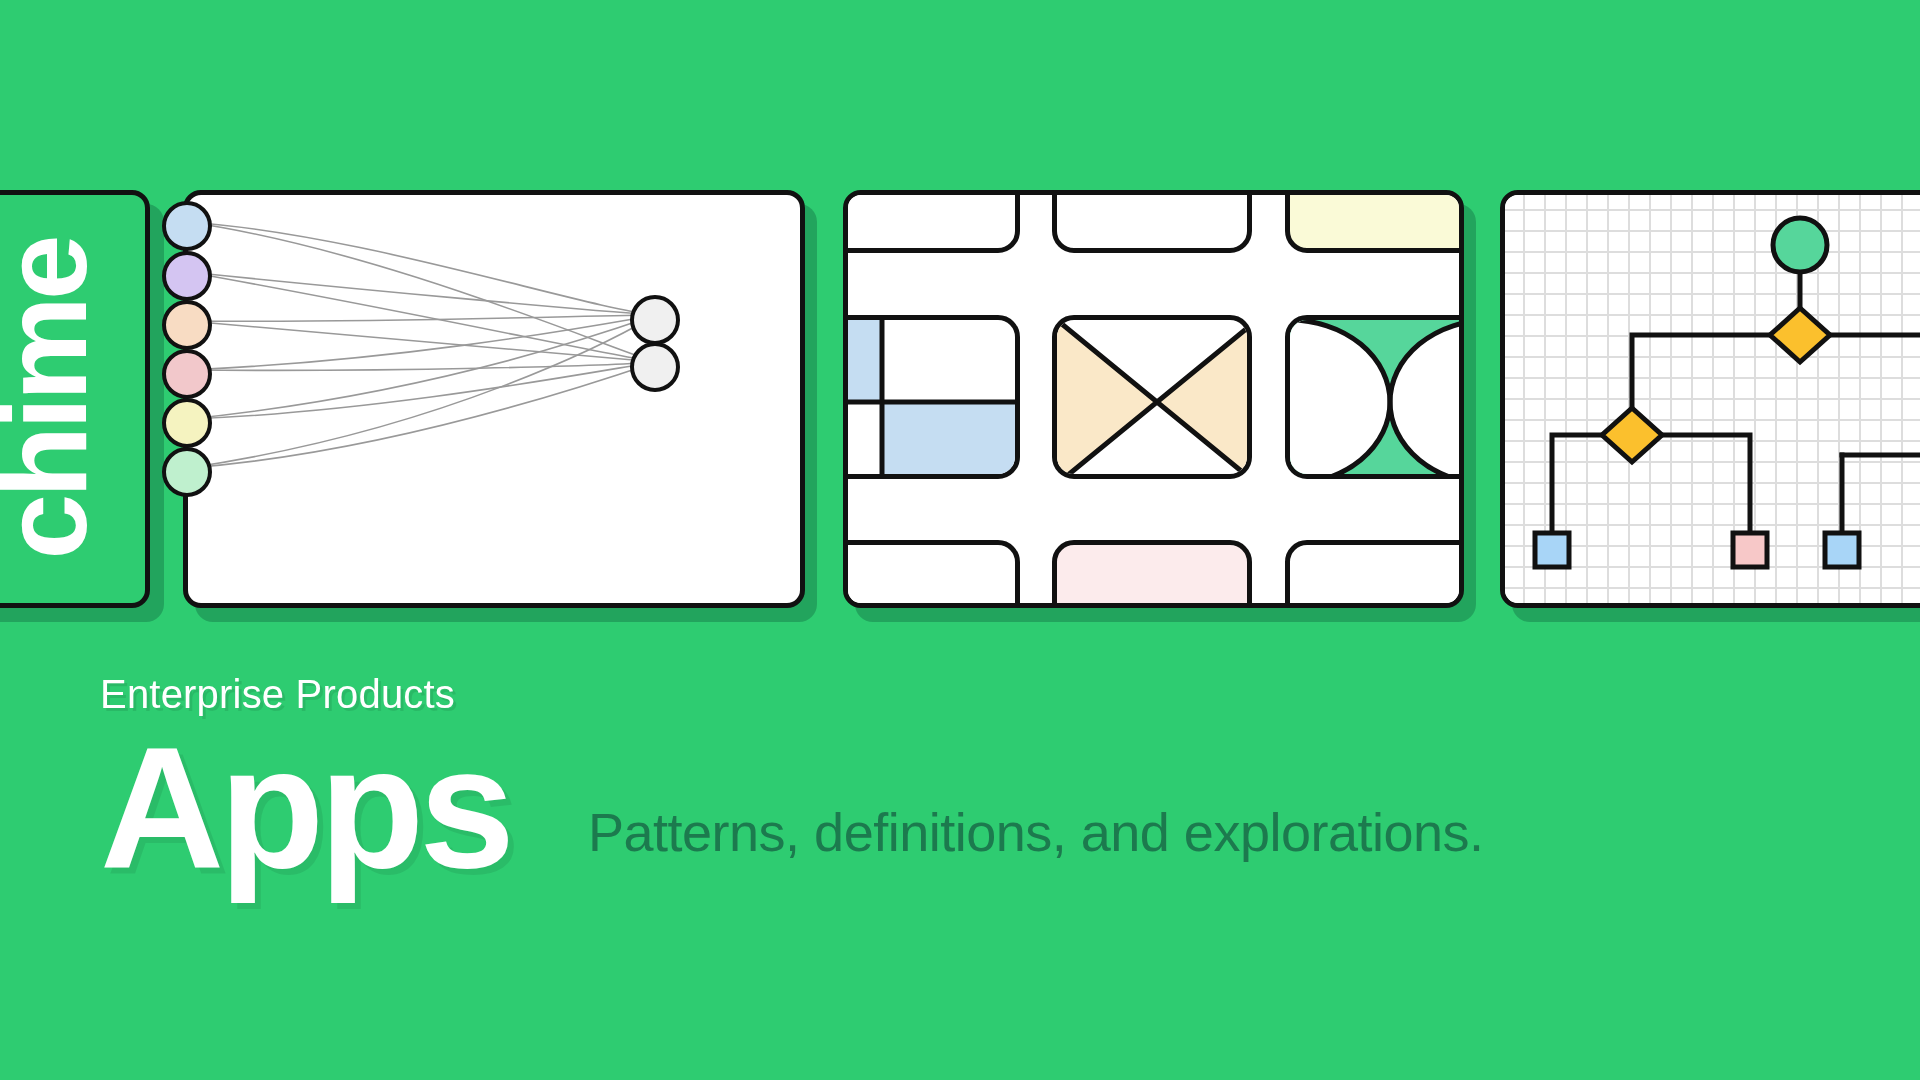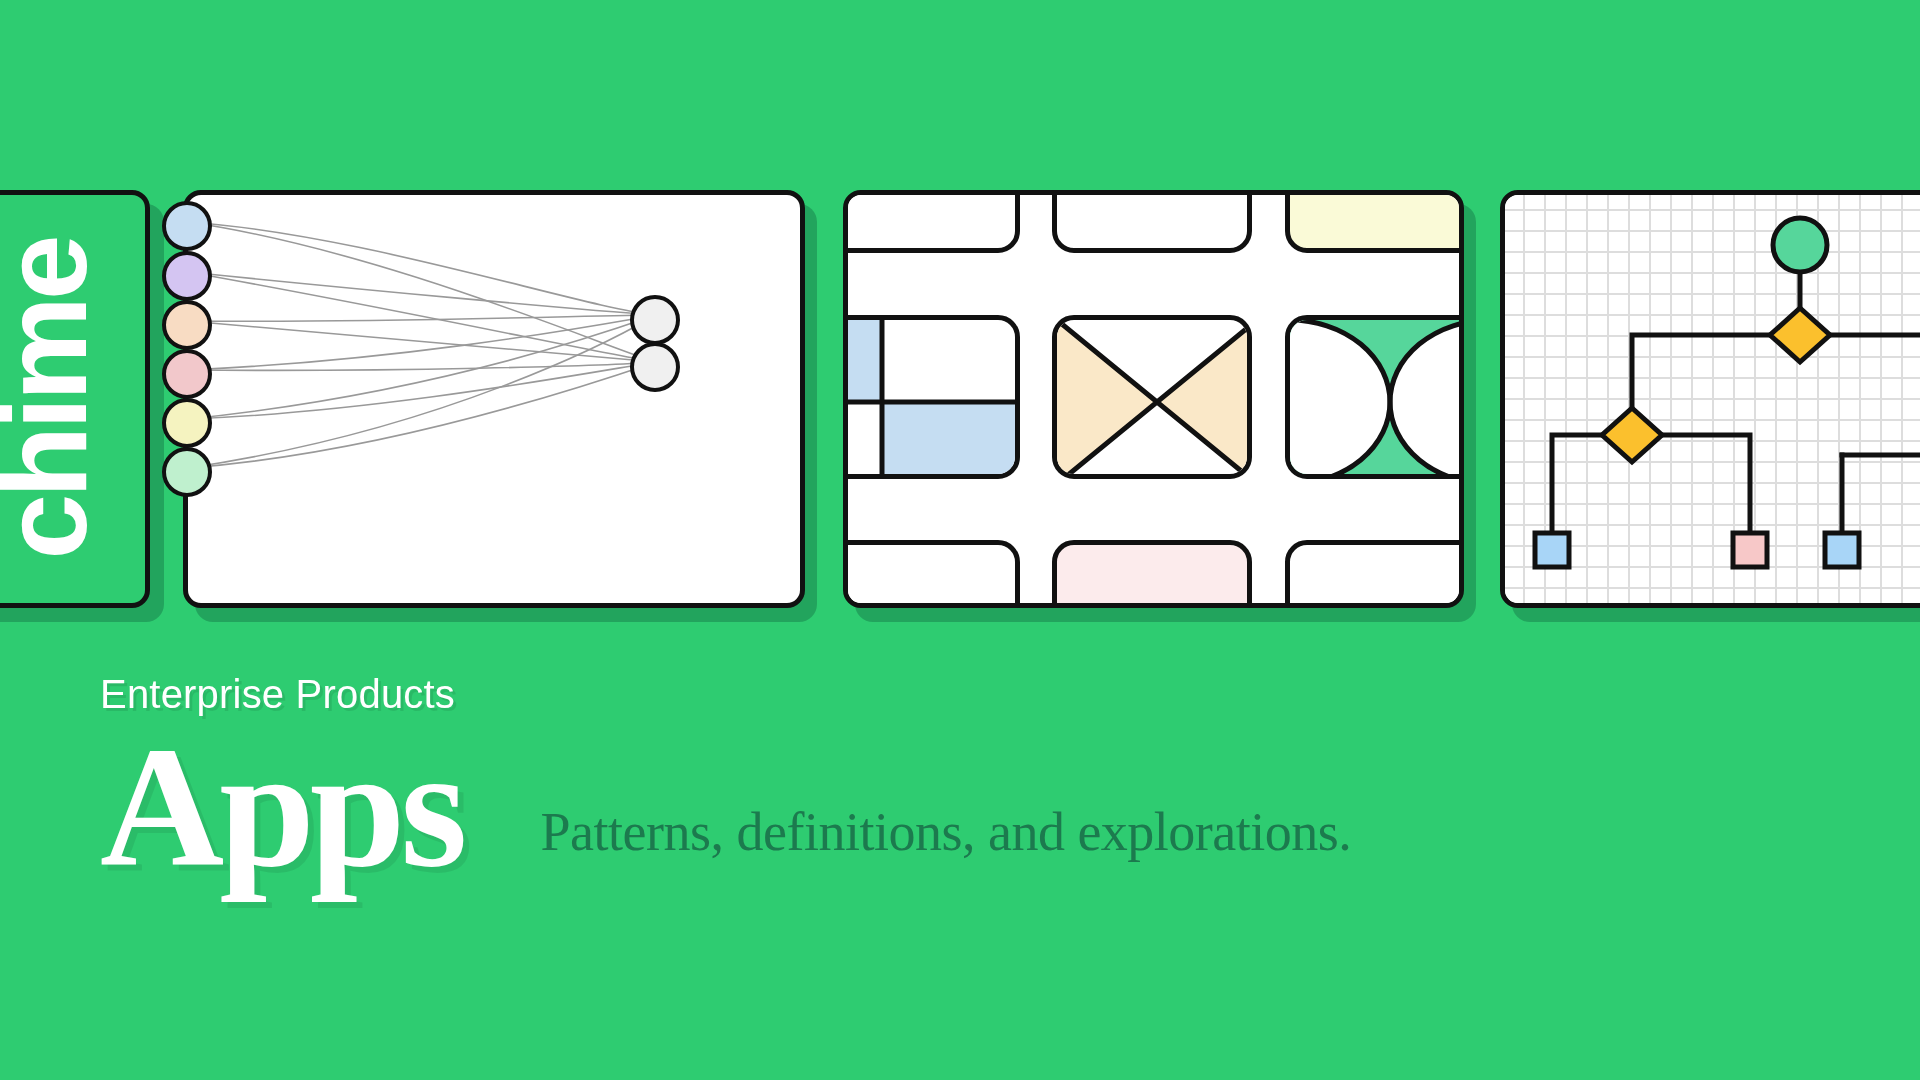--- a/index.html
+++ b/index.html
@@ -138,21 +138,20 @@
     font-size: 40px;
     font-weight: 400;
     letter-spacing: 0.2px;
     text-shadow: 3px 3px 0 rgba(0,0,0,0.09);
     line-height: 1.1;
   }
   #headline-row {
     display: flex;
     align-items: flex-end;
     margin-top: 14px;
-    font-family: Liberation Serif, serif;
   }
   #headline {
     color: #ffffff;
     font-size: 172px;
     font-weight: 700;
     letter-spacing: -5px;
     line-height: 0.9;
     text-shadow: 6px 6px 0 rgba(0,0,0,0.08);
   }
   #subhead {

